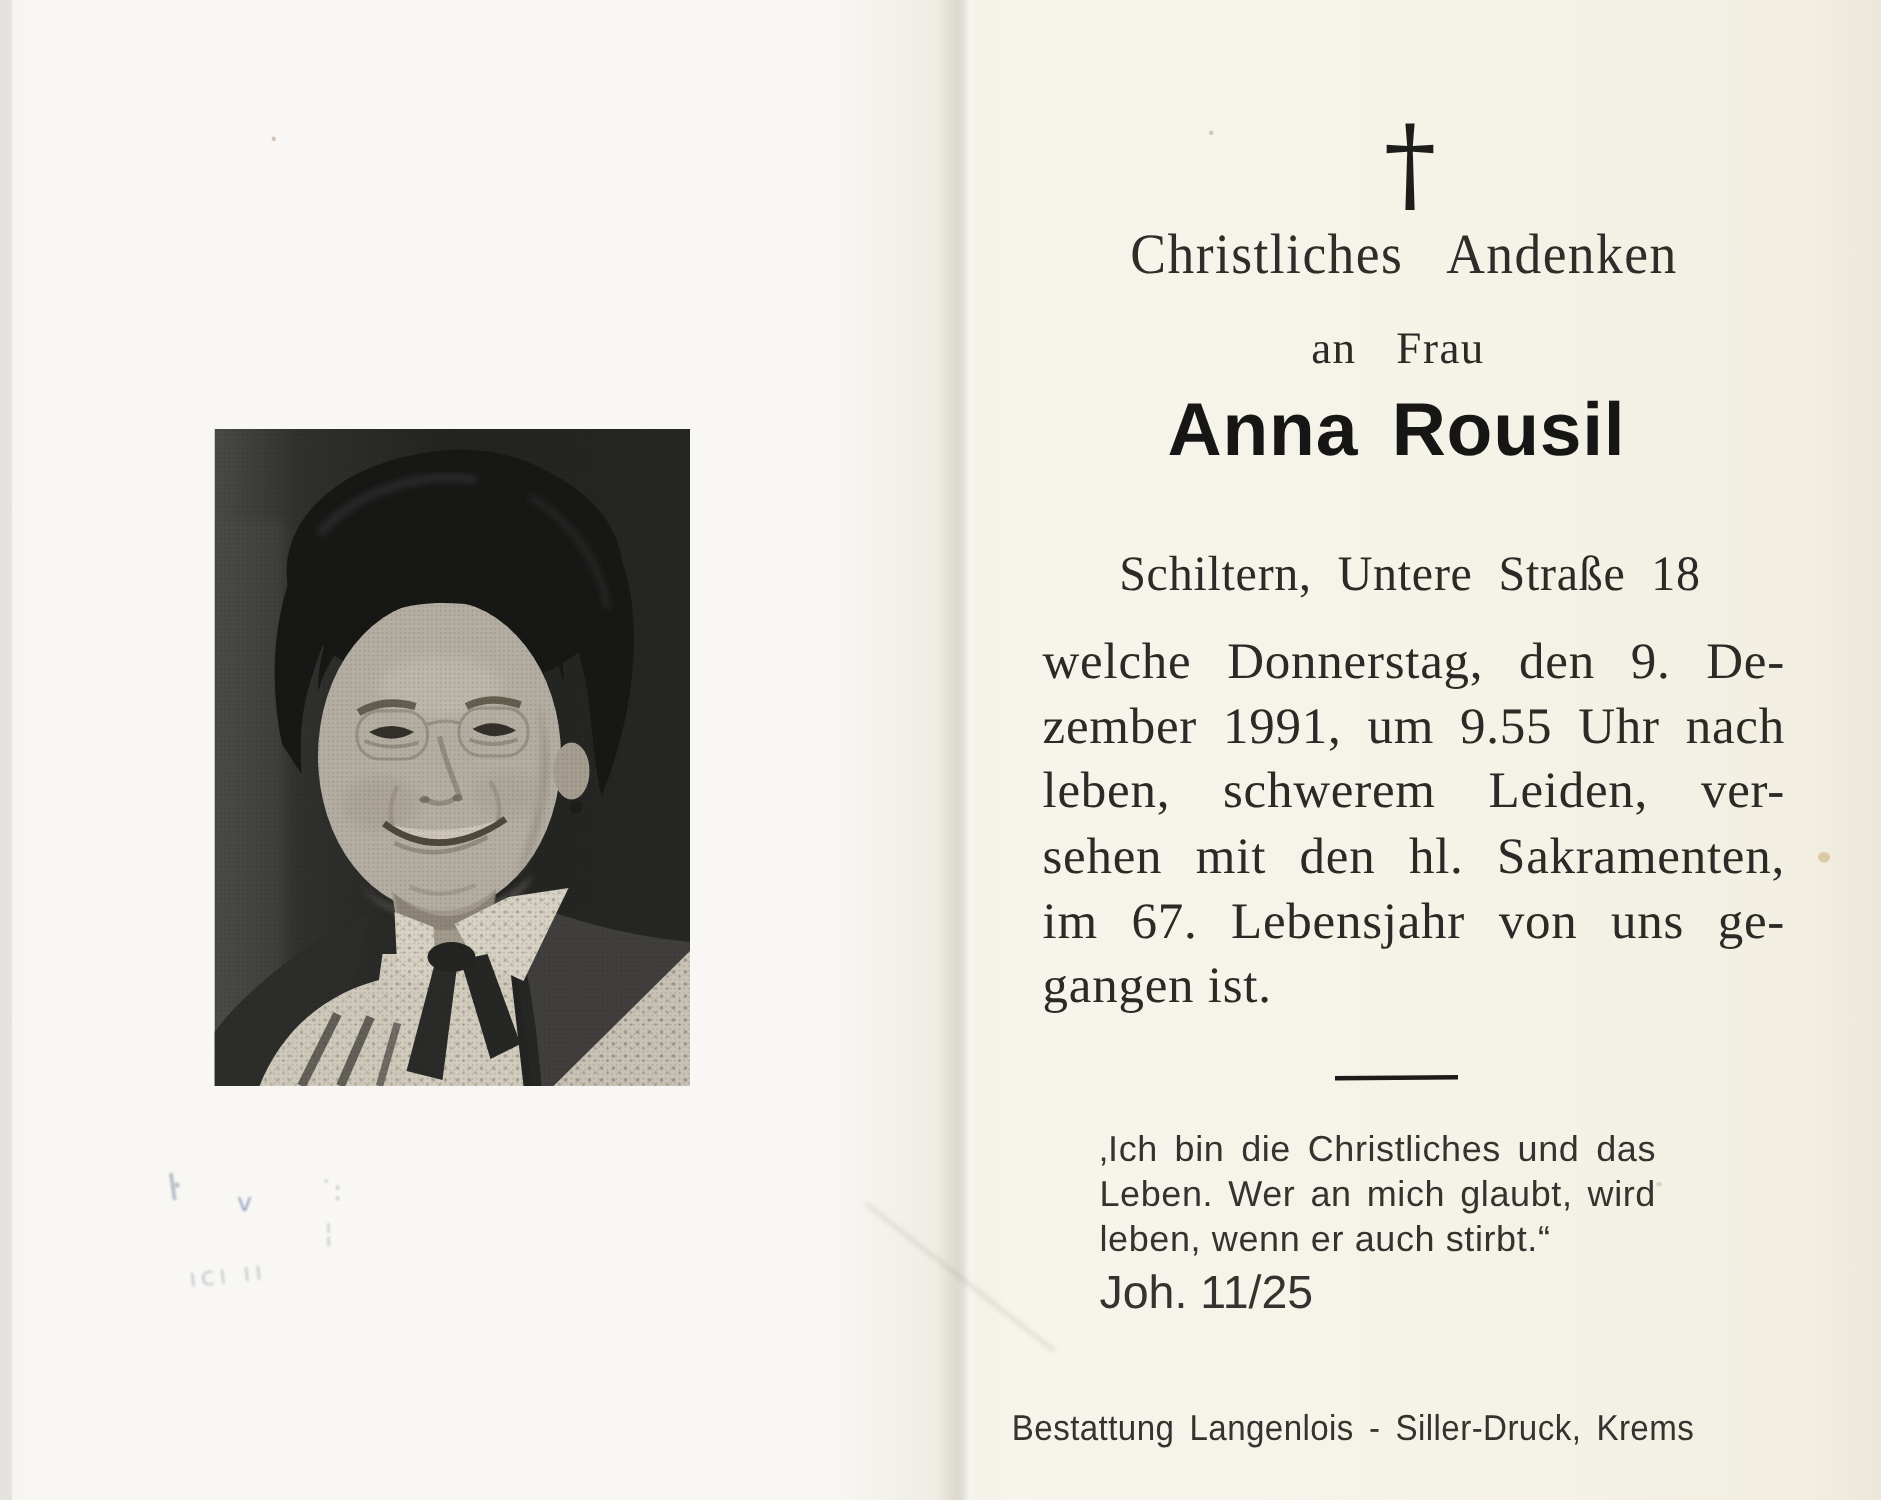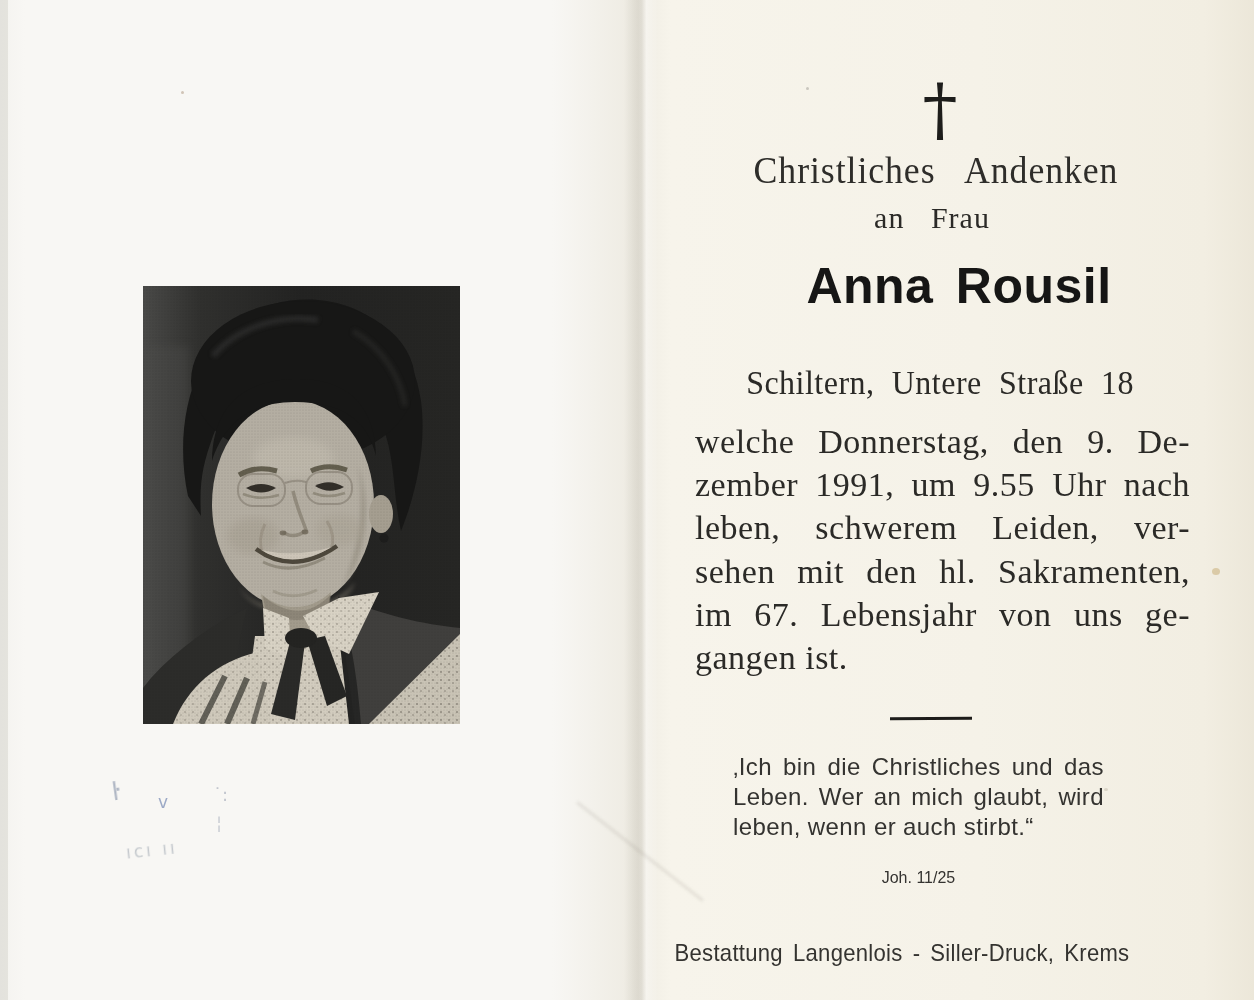--- a/index.html
+++ b/index.html
@@ -45,29 +45,28 @@
     font-size:70px;line-height:1;color:#1d1d1b;
     font-family:"DejaVu Serif", serif;
   }
   .headline{
     left:936px;top:151px;
     font-size:38px;line-height:1;letter-spacing:1px;word-spacing:22px;
     transform:translateX(-50%) scaleX(0.94);
     color:#2e2d2a;
   }
   .salutation{
-    left:932px;top:203px;
+    left:932px;top:218px;
     font-size:30px;line-height:1;letter-spacing:1px;word-spacing:18px;
   }
   .deceased{
     left:931px;top:261px;
     font-family:"Liberation Sans", sans-serif;font-weight:bold;
     font-size:50px;line-height:1;letter-spacing:0.5px;word-spacing:8px;
     color:#161615;
-    margin-left:28px;
   }
   .maiden{
     left:931px;top:325px;
     font-weight:bold;font-size:31px;line-height:1;word-spacing:6px;
     color:#21201e;
   }
   .address{
     left:940px;top:367px;
     font-size:33px;line-height:1;word-spacing:9px;letter-spacing:0.5px;
     transform:translateX(-50%) scaleX(0.97);
@@ -85,23 +84,22 @@
   }
   .quote{
     position:absolute;left:733px;top:752px;width:371px;
     font-family:"Liberation Sans", sans-serif;
     font-size:24px;line-height:30px;letter-spacing:0.4px;
     color:#343330;
   }
   .citation{
     position:absolute;left:733px;top:846px;width:371px;
     font-family:"Liberation Sans", sans-serif;
-    font-size:16px;line-height:1;text-align:center;
+    font-size:31px;line-height:1;text-align:left;
     color:#343330;
-    margin-top:24px;
   }
   .imprint{
     left:902px;top:941px;
     font-family:"Liberation Sans", sans-serif;
     font-size:24px;line-height:1;letter-spacing:0.3px;word-spacing:4px;
     transform:translateX(-50%) scaleX(0.92);
     color:#343330;
   }
 
   

